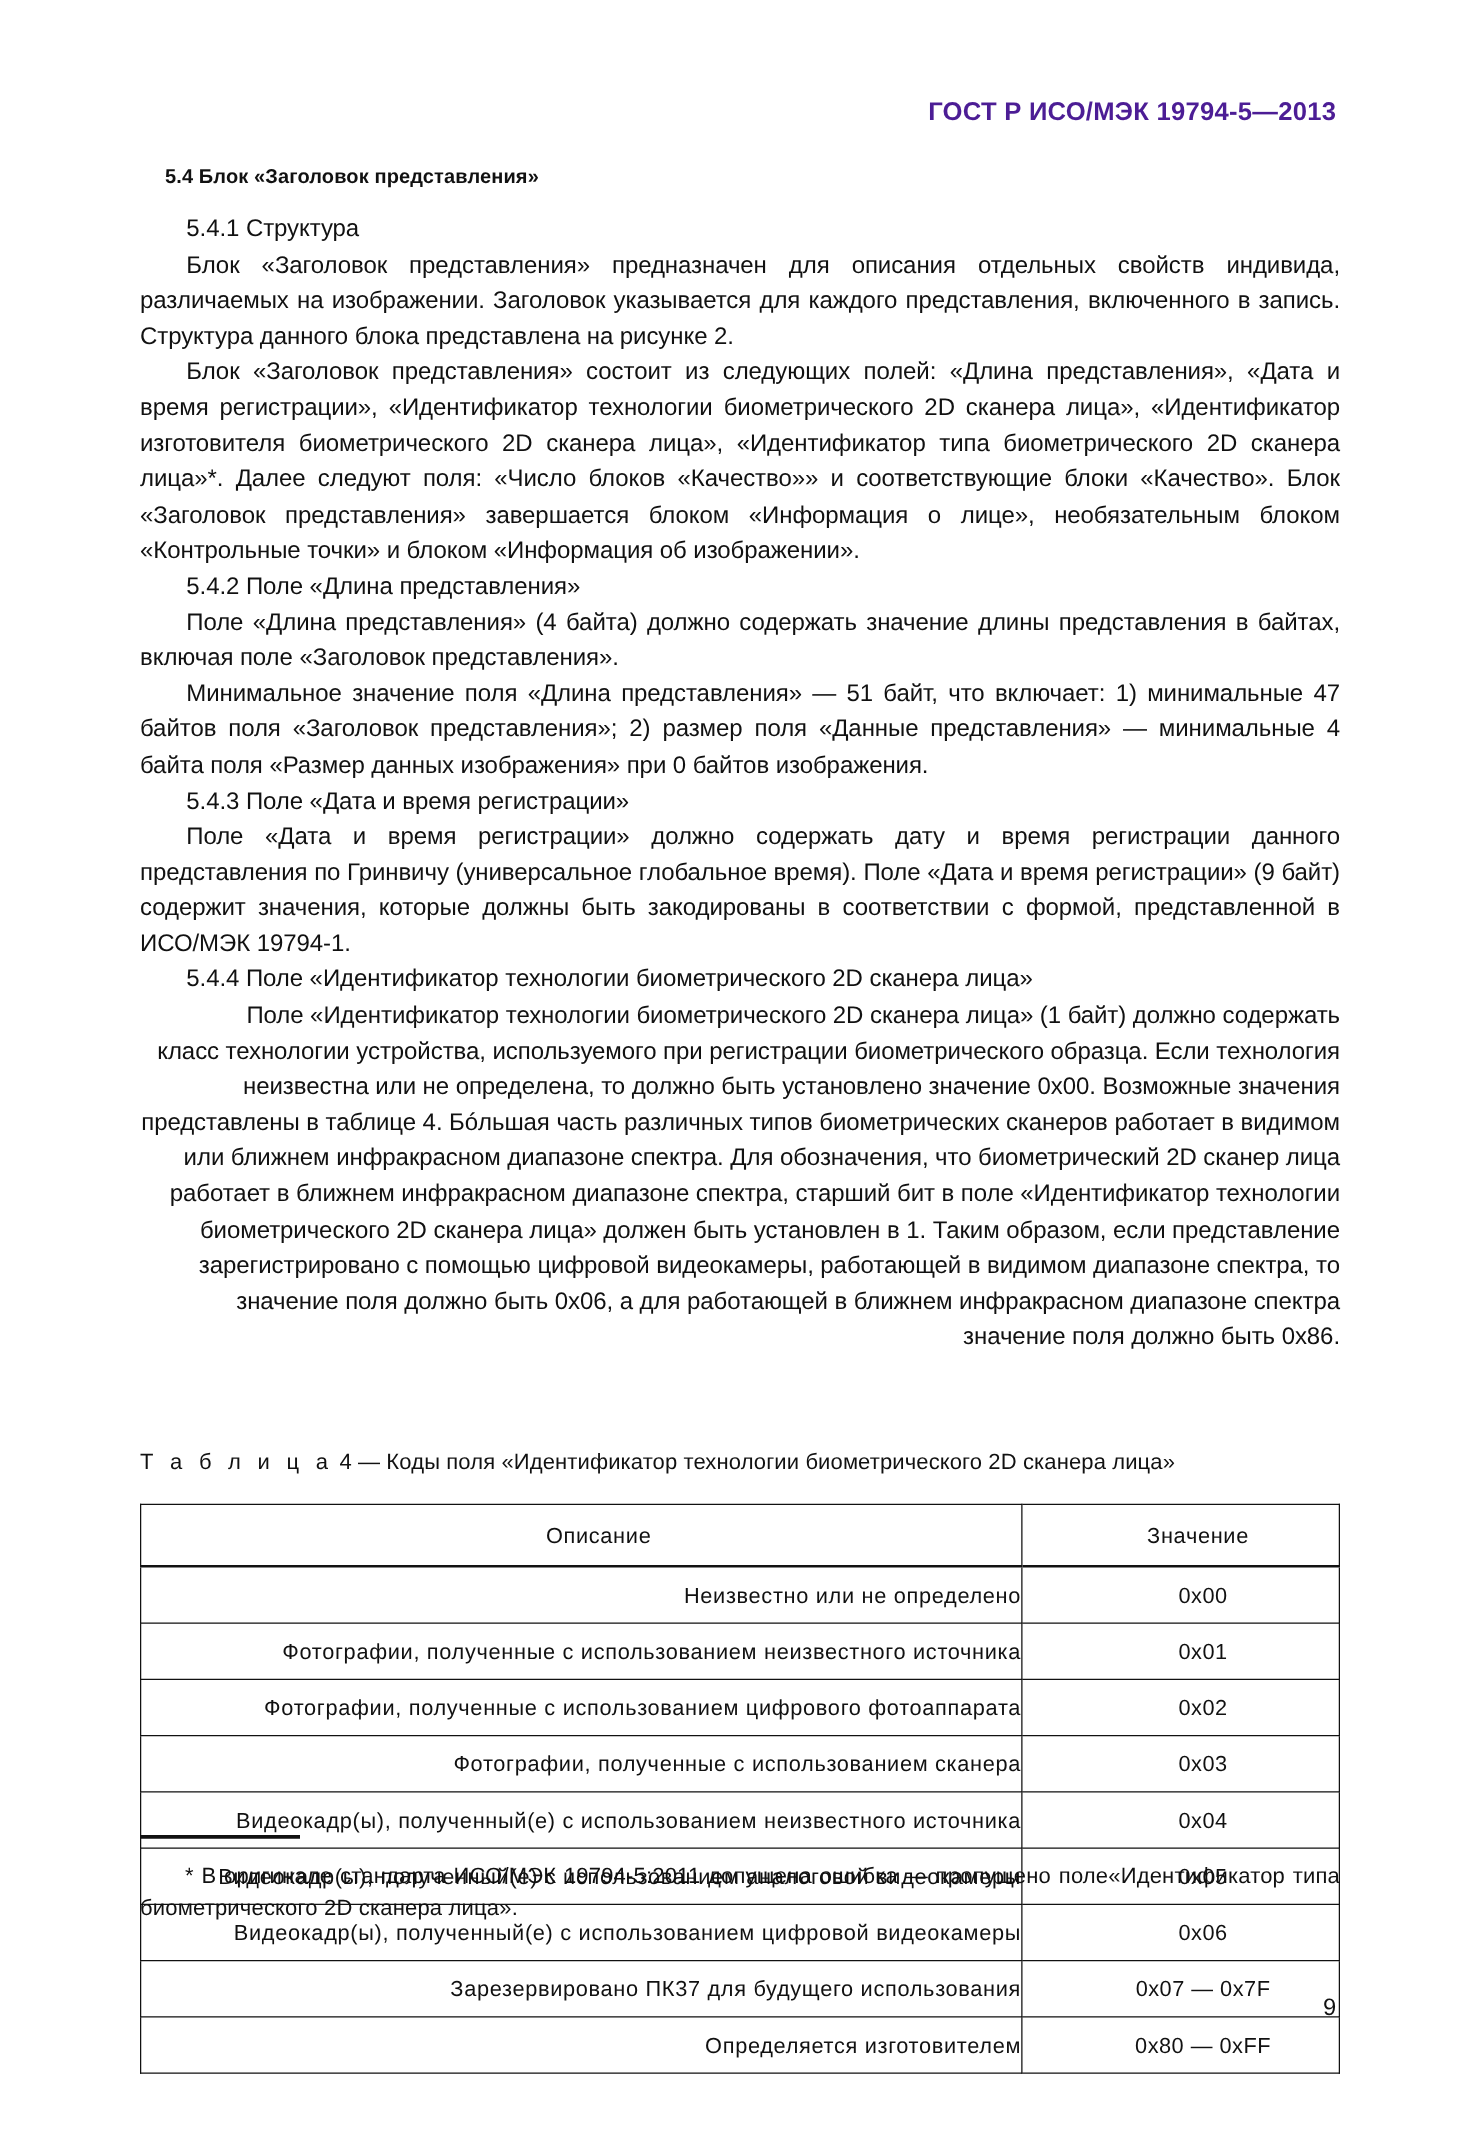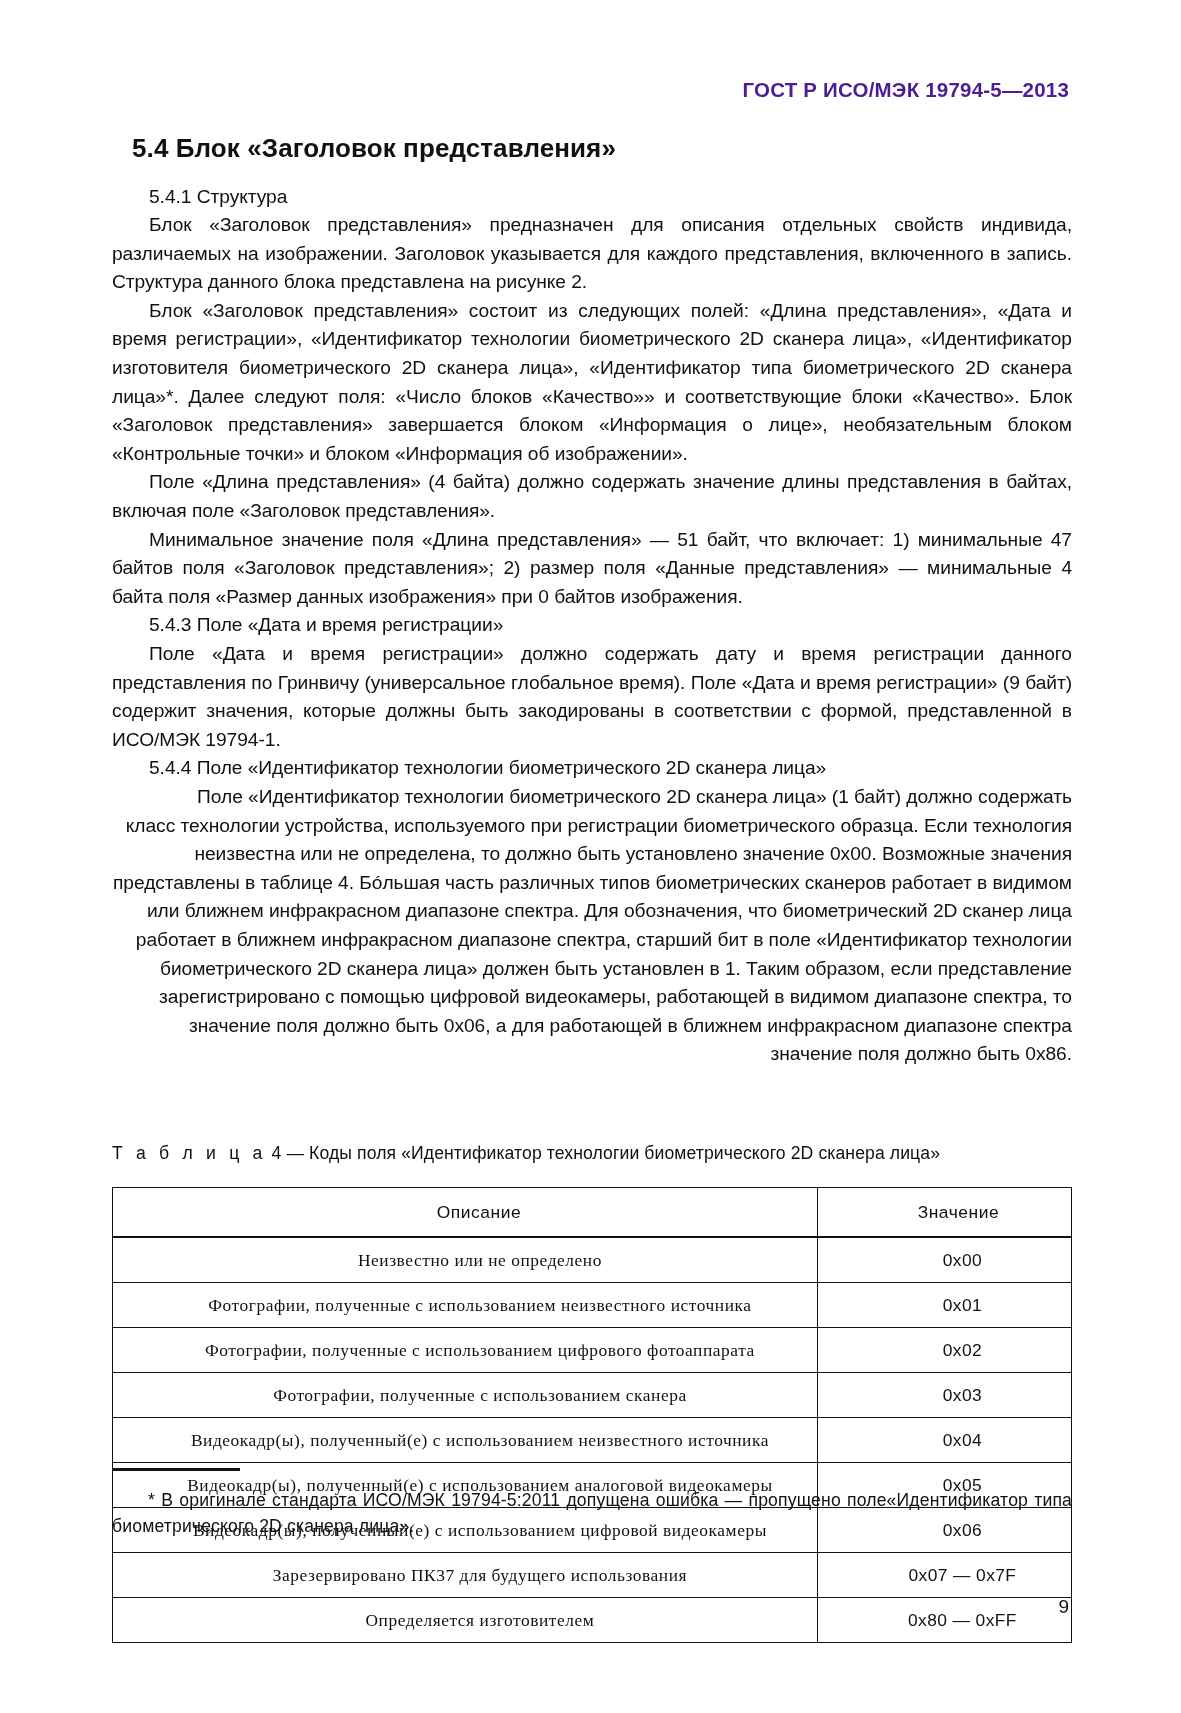--- a/index.html
+++ b/index.html
@@ -41,21 +41,21 @@
   .content {
     position: absolute;
     top: 132px;
     left: 112px;
     width: 960px;
   }
 
   h2.clause-title {
     margin: 0 0 18px 0;
     padding: 0;
-    font-size: 26px;
+    font-size: 16px;
     font-weight: bold;
     letter-spacing: 0.1px;
     text-indent: 20px;
     line-height: 1.25;
   }
 
   p.body-text {
     margin: 0;
     padding: 0;
     font-size: 19.2px;
@@ -103,23 +103,22 @@
     height: 48px;
     text-align: center;
     border-bottom-width: 2.6px;
     padding-left: 28px;
   }
   table.codes-table tbody td {
     height: 44px;
     padding-left: 36px;
   }
   table.codes-table tbody td.desc {
-    text-align: center;
+    text-align: right;
     padding-left: 30px;
-    font-family: Liberation Serif, serif;
   }
   table.codes-table tbody td.val {
     text-align: center;
     letter-spacing: 0.4px;
   }
 
   
   .footnote-zone {
     position: absolute;
     left: 112px;
@@ -166,20 +165,21 @@
 
   <div class="running-header">ГОСТ Р ИСО/МЭК 19794-5—2013</div>
 
   <div class="content">
 
     <h2 class="clause-title">5.4 Блок «Заголовок представления»</h2>
 
     <p class="body-text">5.4.1 Структура</p>
     <p class="body-text">Блок «Заголовок представления» предназначен для описания отдельных свойств индивида, различаемых на изображении. Заголовок указывается для каждого представления, включенного в запись. Структура данного блока представлена на рисунке 2.</p>
     <p class="body-text">Блок «Заголовок представления» состоит из следующих полей: «Длина представления», «Дата и время регистрации», «Идентификатор технологии биометрического 2D сканера лица», «Идентификатор изготовителя биометрического 2D сканера лица», «Идентификатор типа биометрического 2D сканера лица»*. Далее следуют поля: «Число блоков «Качество»» и соответствующие блоки «Качество». Блок «Заголовок представления» завершается блоком «Информация о лице», необязательным блоком «Контрольные точки» и блоком «Информация об изображении».</p>
+    <p class="body-text">5.4.2 Поле «Длина представления»</p>
     <p class="body-text">Поле «Длина представления» (4 байта) должно содержать значение длины представления в байтах, включая поле «Заголовок представления».</p>
     <p class="body-text">Минимальное значение поля «Длина представления» — 51 байт, что включает: 1) минимальные 47 байтов поля «Заголовок представления»; 2) размер поля «Данные представления» — минимальные 4 байта поля «Размер данных изображения» при 0 байтов изображения.</p>
     <p class="body-text">5.4.3 Поле «Дата и время регистрации»</p>
     <p class="body-text">Поле «Дата и время регистрации» должно содержать дату и время регистрации данного представления по Гринвичу (универсальное глобальное время). Поле «Дата и время регистрации» (9 байт) содержит значения, которые должны быть закодированы в соответствии с формой, представленной в ИСО/МЭК 19794-1.</p>
     <p class="body-text">5.4.4 Поле «Идентификатор технологии биометрического 2D сканера лица»</p>
     <p class="body-text last-left">Поле «Идентификатор технологии биометрического 2D сканера лица» (1 байт) должно содержать класс технологии устройства, используемого при регистрации биометрического образца. Если технология неизвестна или не определена, то должно быть установлено значение 0x00. Возможные значения представлены в таблице 4. Бóльшая часть различных типов биометрических сканеров работает в видимом или ближнем инфракрасном диапазоне спектра. Для обозначения, что биометрический 2D сканер лица работает в ближнем инфракрасном диапазоне спектра, старший бит в поле «Идентификатор технологии биометрического 2D сканера лица» должен быть установлен в 1. Таким образом, если представление зарегистрировано с помощью цифровой видеокамеры, работающей в видимом диапазоне спектра, то значение поля должно быть 0x06, а для работающей в ближнем инфракрасном диапазоне спектра значение поля должно быть 0x86.</p>
 
     <div class="gap-before-caption"></div>
 
     <p class="table-caption">

